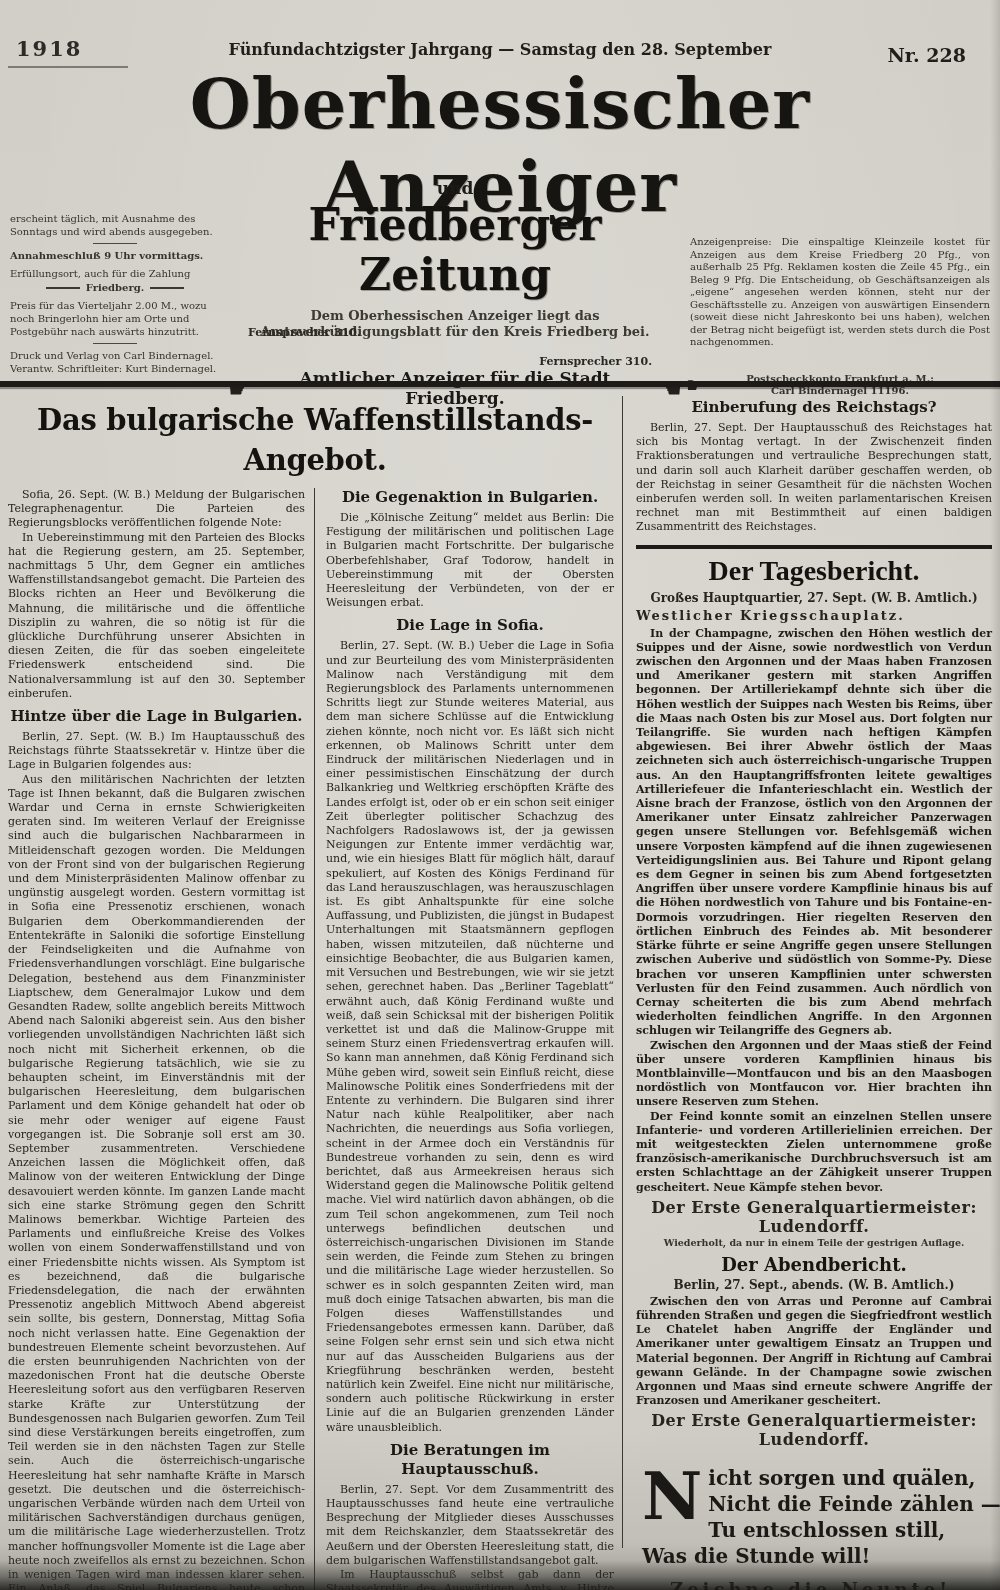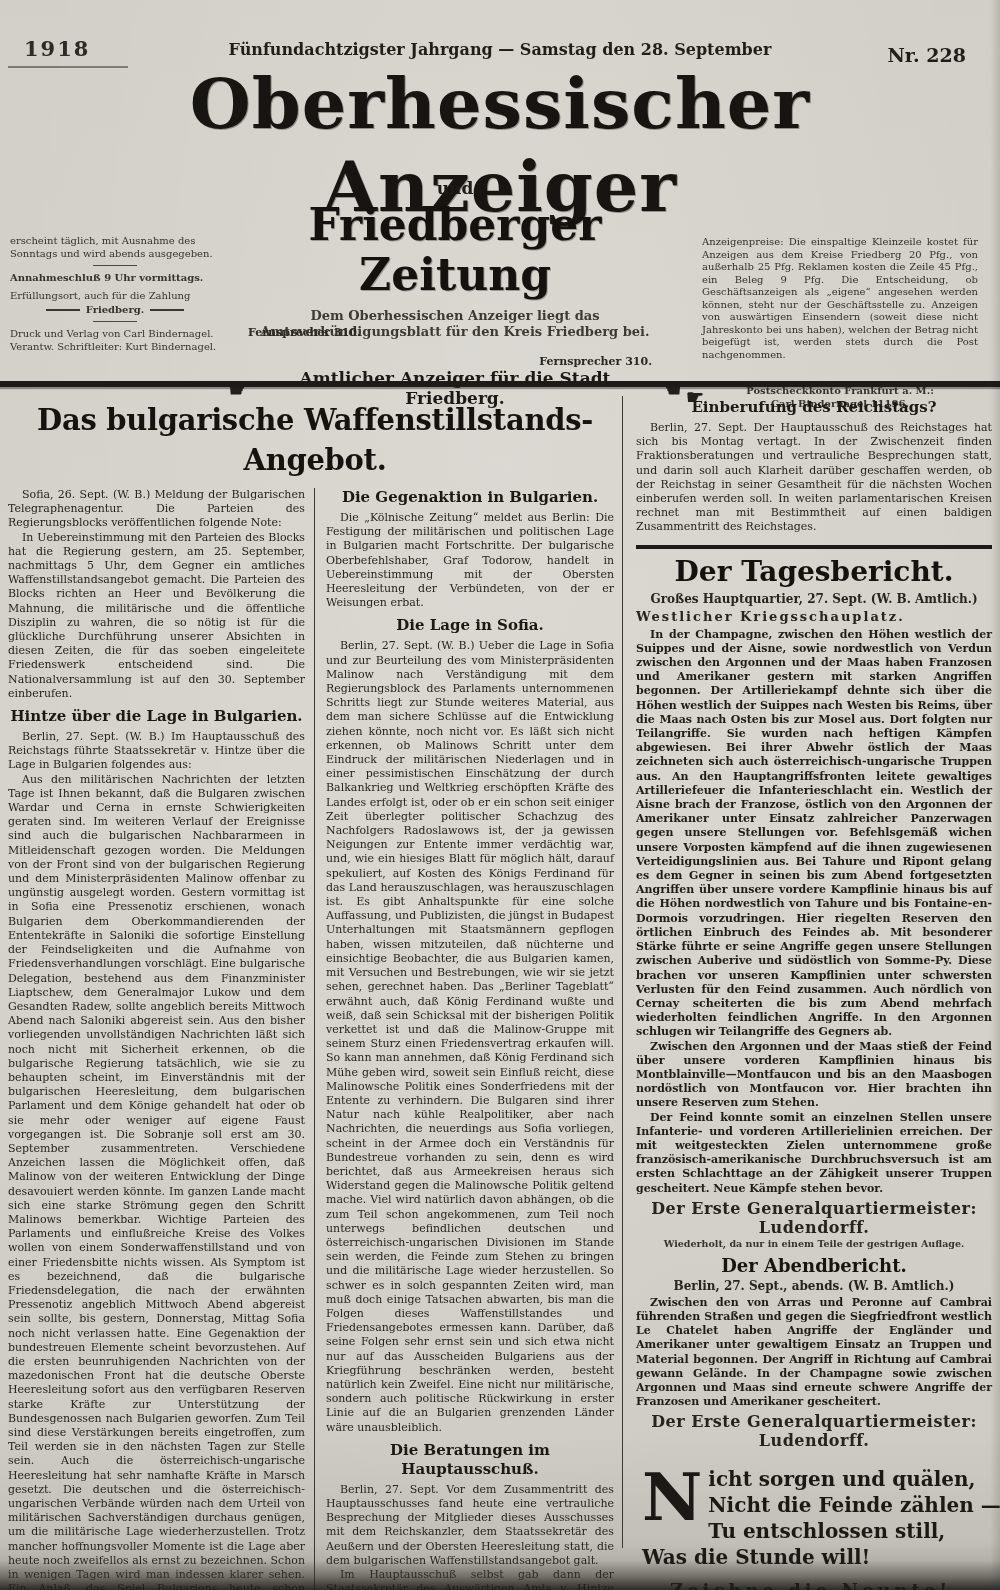--- a/index.html
+++ b/index.html
@@ -11,21 +11,21 @@
       radial-gradient(ellipse at 50% 25%, rgba(255,255,255,0.16), rgba(255,255,255,0) 70%),
       linear-gradient(to bottom,#d2cfc8 0%,#d6d3cc 55%,#cfccc5 90%,#c2bfb8 97%,#9b9991 100%);
   }
   .scan-bottom{position:absolute;left:0;right:0;bottom:0;height:30px;
     background:linear-gradient(to bottom,rgba(60,58,54,0),rgba(52,50,46,0.45) 55%,rgba(24,24,22,0.85));}
   .scan-edge{position:absolute;top:0;bottom:0;right:0;width:10px;
     background:linear-gradient(to right,rgba(0,0,0,0),rgba(0,0,0,0.12));}
 
   
   .topline{position:absolute;top:34px;left:0;width:100%;height:40px;}
-  .year{position:absolute;left:24px;top:2px;font-size:21px;font-weight:bold;color:#2d2b27;letter-spacing:2px;}
+  .year{position:absolute;left:16px;top:2px;font-size:21px;font-weight:bold;color:#2d2b27;letter-spacing:2px;}
   .dateline{position:absolute;left:50%;transform:translateX(-50%);top:6px;font-size:16px;font-weight:bold;white-space:nowrap;color:#201e1a;}
   .issue{position:absolute;right:34px;top:10px;font-size:19px;font-weight:bold;color:#201e1a;}
   .topline-rule{position:absolute;top:66px;left:8px;width:120px;border-top:2px solid rgba(40,38,34,0.5);}
 
   
   .main-title{
     position:absolute;top:62px;left:0;width:100%;margin:0;text-align:center;
     font-size:70px;font-weight:bold;letter-spacing:1px;color:#171511;
     text-shadow:1px 1px 0 rgba(23,21,17,0.35);
   }
@@ -42,41 +42,41 @@
     text-shadow:1px 1px 0 rgba(20,18,15,0.3);}
   .supplement{font-size:13px;font-weight:bold;color:#3c3a33;margin-top:8px;line-height:16px;}
   .phones{display:flex;justify-content:space-between;align-items:flex-start;margin-top:2px;}
   .phone{font-size:11px;font-weight:bold;color:#2a2823;}
   .phone.right{margin-top:13px;margin-right:30px;}
   .phone.left{margin-left:20px;margin-top:-16px;}
   .official{display:flex;justify-content:center;align-items:center;gap:14px;margin-top:0px;
     font-size:17px;font-weight:bold;color:#1b1915;}
   .hand{font-size:26px;line-height:20px;color:#22201c;}
   .right-info{width:300px;font-size:10px;line-height:12.5px;color:#33312c;text-align:justify;padding-top:42px;}
-  .right-info .ad{margin:12px;}
+  .right-info .ad{margin:0;}
   .postal{margin-top:24px;text-align:center;font-weight:bold;position:relative;}
   .postal .hand{position:absolute;left:-4px;top:2px;font-size:20px;}
   .mast-rule{position:absolute;top:381px;left:0;width:100%;height:6px;background:#1d1b18;
     box-shadow:0 2px 1px rgba(29,27,24,0.4);}
 
   
   .content{position:absolute;top:396px;left:8px;width:984px;height:1152px;display:flex;}
   .left-two{width:614px;border-right:1px solid #3a3831;display:flex;flex-direction:column;}
   .headline{margin:4px 0 8px 0;text-align:center;font-size:29px;letter-spacing:-0.3px;
     font-weight:bold;color:#15130f;line-height:40px;}
   .two-cols{display:flex;flex:1;align-items:stretch;}
   .colA{width:297px;padding-right:9px;border-right:1px solid #3a3831;}
   .colB{flex:1;padding-left:11px;padding-right:8px;}
   .colC{flex:1;padding-left:13px;}
   .col p.para{margin:0;font-size:11px;line-height:14.2px;text-align:justify;text-indent:14px;}
   .col h3.subhead{margin:6px 0 4px 0;text-align:center;font-size:15px;color:#1b1915;line-height:19px;}
 
   
   .heavy-rule{border:0;border-top:4px solid #1d1b18;margin:10px 0 6px 0;}
-  .tb-title{margin:2px 0 4px 0;text-align:center;font-size:28px;font-weight:bold;color:#14120f;}
+  .tb-title{margin:2px 0 4px 0;text-align:center;font-size:28px;font-weight:bold;color:#14120f;font-family:Liberation Serif, serif;}
   .hq-line{text-align:center;font-size:12px;font-weight:bold;margin:0 0 3px 0;}
   .west-line{text-align:left;font-size:13px;font-weight:bold;letter-spacing:2px;margin:0 0 4px 0;}
   .colC p.war{font-weight:bold;color:#1f1d19;}
   .sig{margin:3px 0 0 0;font-size:16px;font-weight:bold;text-align:center;letter-spacing:0.5px;}
   .note{margin:1px 0 4px 0;font-size:9.5px;font-weight:bold;text-align:center;color:#35332d;}
   .abend-title{margin:6px 0 3px 0;text-align:center;font-size:18px;font-weight:bold;color:#17150f;}
   .abend-line{text-align:center;font-size:12px;font-weight:bold;margin:0 0 3px 0;}
 
   
   .slogan{margin-top:16px;padding-left:6px;color:#1b1915;}
@@ -103,20 +103,21 @@
     <div class="left-info">
       <p>erscheint täglich, mit Ausnahme des Sonntags und wird abends ausgegeben.</p>
       <hr class="mini-rule">
       <p class="bold">Annahmeschluß 9 Uhr vormittags.</p>
       <p style="margin-bottom:1px;">Erfüllungsort, auch für die Zahlung</p>
       <div class="erf-line">
         <span class="dash"></span>
         <span class="bold">Friedberg.</span>
         <span class="dash"></span>
       </div>
+      <p>Preis für das Vierteljahr 2.00 M., wozu noch Bringerlohn hier am Orte und Postgebühr nach auswärts hinzutritt.</p>
       <hr class="mini-rule">
       <p style="margin-bottom:0;">Druck und Verlag von Carl Bindernagel.</p>
       <p>Verantw. Schriftleiter: Kurt Bindernagel.</p>
     </div>
 
     <div class="center-info">
       <div class="und">und</div>
       <div class="subtitle">Friedberger Zeitung</div>
       <div class="supplement">Dem Oberhessischen Anzeiger liegt das Amtsverkündigungsblatt für den Kreis Friedberg bei.</div>
       <div class="phones">

